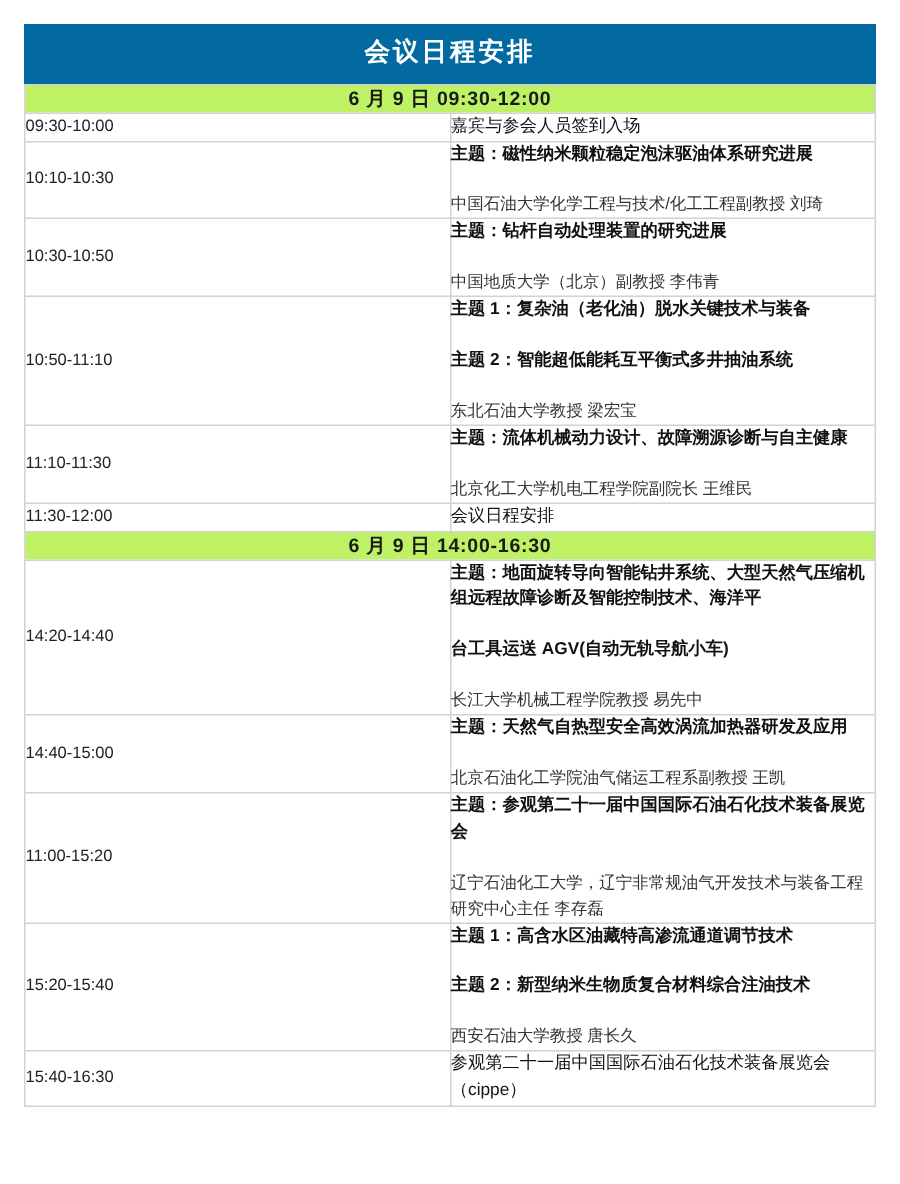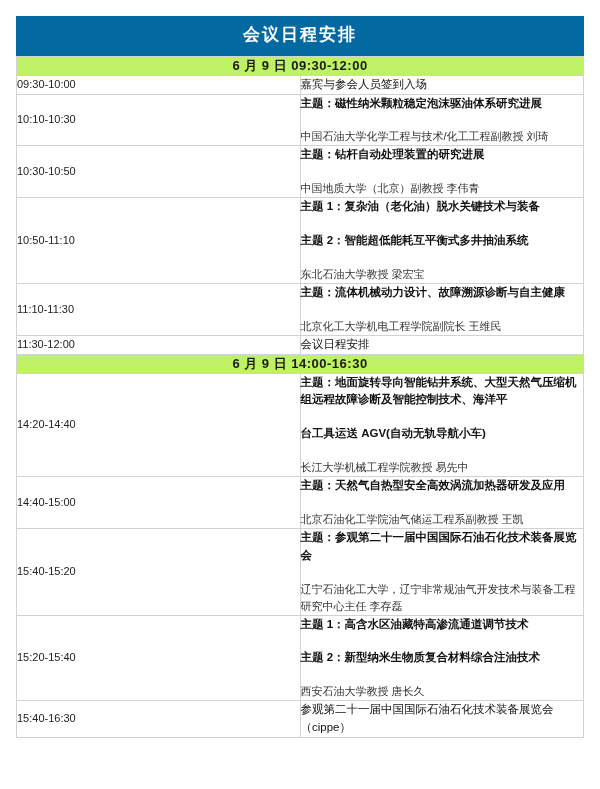--- a/index.html
+++ b/index.html
@@ -148,21 +148,21 @@
           </td>
         </tr>
         <tr>
           <td class="time-cell">14:40-15:00</td>
           <td class="content-cell">
             <div class="line topic">主题：天然气自热型安全高效涡流加热器研发及应用</div>
             <div class="line speaker">北京石油化工学院油气储运工程系副教授 王凯</div>
           </td>
         </tr>
         <tr>
-          <td class="time-cell">15:40-15:20</td>
+          <td class="time-cell">11:00-15:20</td>
           <td class="content-cell">
             <div class="line topic">主题：参观第二十一届中国国际石油石化技术装备展览会</div>
             <div class="line speaker">辽宁石油化工大学，辽宁非常规油气开发技术与装备工程研究中心主任 李存磊</div>
           </td>
         </tr>
         <tr>
           <td class="time-cell">15:20-15:40</td>
           <td class="content-cell">
             <div class="line topic">主题 1：高含水区油藏特高渗流通道调节技术</div>
             <div class="line topic">主题 2：新型纳米生物质复合材料综合注油技术</div>

